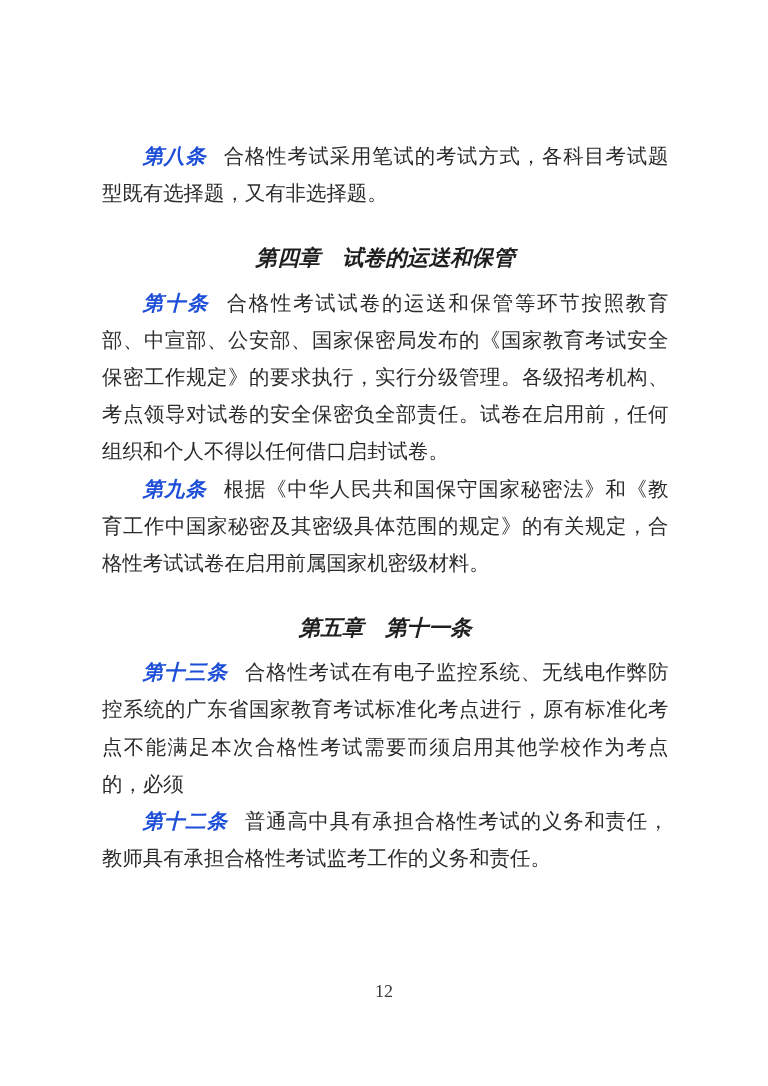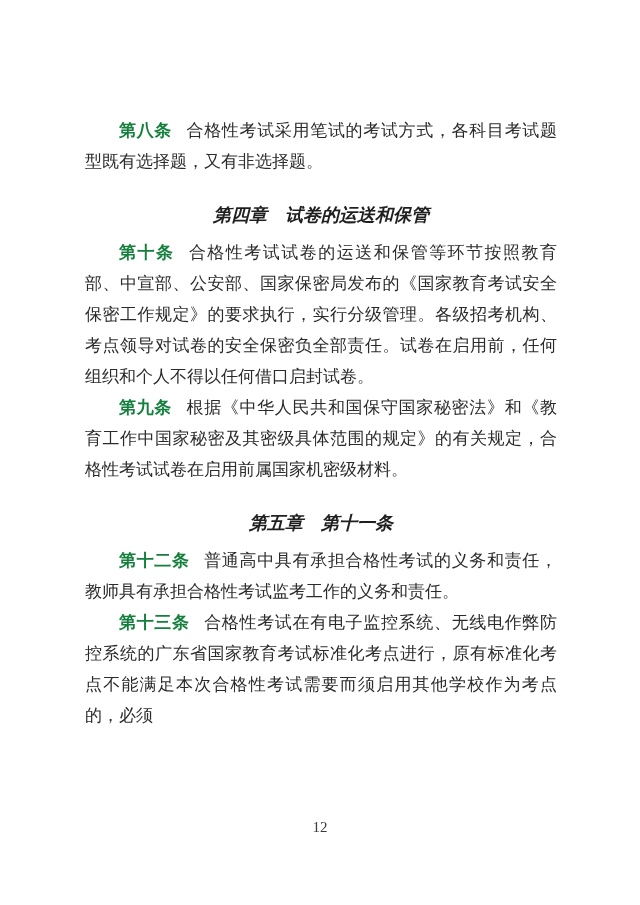--- a/index.html
+++ b/index.html
@@ -27,23 +27,24 @@
     line-height: 31px;
     text-align: justify;
     text-justify: inter-ideograph;
   }
   .para {
     margin: 0;
     text-indent: 2em;
   }
   .term {
     font-weight: 700;
-    color: #15803d;
+    color: #1d4ed8;
     font-family: "Liberation Sans", "DejaVu Sans", sans-serif;
     margin-right: 0.85em;
+    font-style: italic;
   }
   .chapter {
     margin: 23px 0 6px 0;
     text-align: center;
     text-indent: 0;
     font-size: 18px;
     line-height: 31px;
     font-weight: 700;
     color: #1f1f1f;
     font-family: "Liberation Sans", "DejaVu Sans", sans-serif;
@@ -86,24 +87,24 @@
     <p class="para">
       <span class="term">第九条</span><span>根据《中华人民共和国保守国家秘密法》和《教育工作中国家秘密及其密级具体范围的规定》的有关规定，合格性考试试卷在启用前属国家机密级材料。</span>
     </p>
 
 
     <p class="chapter">
       <span class="chapter-label">第五章</span><span>第十一条</span>
     </p>
 
     <p class="para">
-      <span class="term">第十二条</span><span>普通高中具有承担合格性考试的义务和责任，教师具有承担合格性考试监考工作的义务和责任。</span>
+      <span class="term">第十三条</span><span>合格性考试在有电子监控系统、无线电作弊防控系统的广东省国家教育考试标准化考点进行，原有标准化考点不能满足本次合格性考试需要而须启用其他学校作为考点的，必须</span>
     </p>
 
     <p class="para">
-      <span class="term">第十三条</span><span>合格性考试在有电子监控系统、无线电作弊防控系统的广东省国家教育考试标准化考点进行，原有标准化考点不能满足本次合格性考试需要而须启用其他学校作为考点的，必须</span>
+      <span class="term">第十二条</span><span>普通高中具有承担合格性考试的义务和责任，教师具有承担合格性考试监考工作的义务和责任。</span>
     </p>
 
   </div>
 
   <div class="page-number">12</div>
 
 </div>
 
 </body></html>

